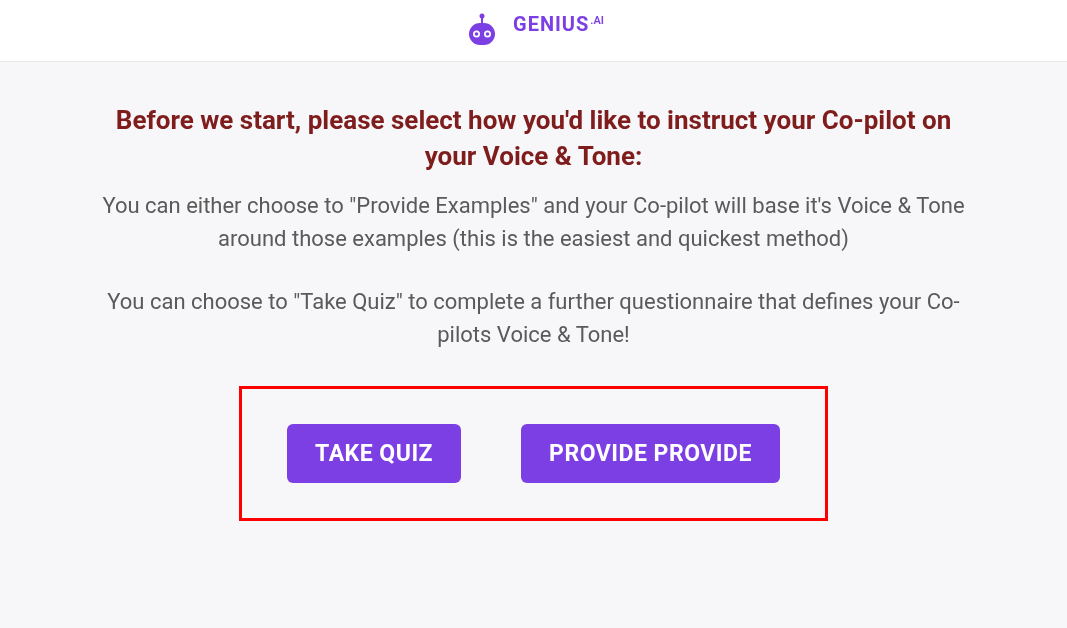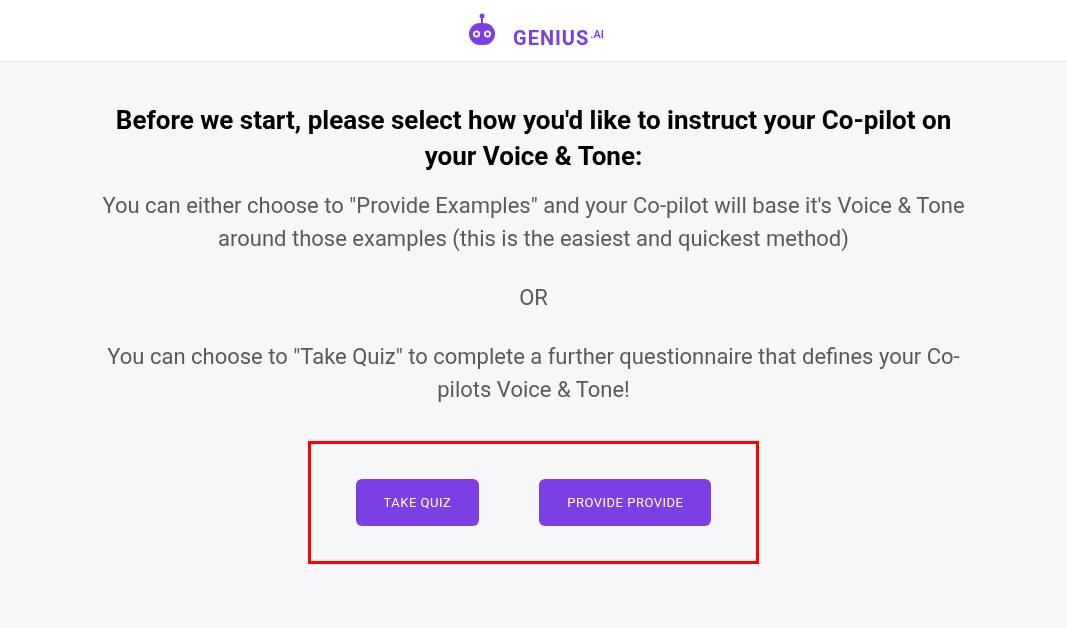--- a/index.html
+++ b/index.html
@@ -20,21 +20,21 @@
       background: #ffffff;
       height: 62px;
       display: flex;
       align-items: center;
       justify-content: center;
       border-bottom: 1px solid #e8e8e8;
     }
     
     .logo-wrapper {
       display: flex;
-      align-items: flex-end;
+      align-items: flex-start;
       gap: 12px;
     }
     
     .logo-icon {
       width: 38px;
       height: 38px;
       position: relative;
     }
     
     .logo-text {
@@ -53,21 +53,21 @@
     }
     
     .content {
       padding: 40px 90px 30px 90px;
       text-align: center;
     }
     
     .heading {
       font-size: 26px;
       font-weight: 700;
-      color: #000000;
+      color: #7f1d1d;
       line-height: 1.4;
       margin-bottom: 14px;
     }
     
     .description {
       font-size: 22px;
       color: #5a5a5a;
       line-height: 1.5;
       margin-bottom: 30px;
       text-align: center;
@@ -96,22 +96,22 @@
       display: flex;
       gap: 60px;
       justify-content: center;
     }
     
     .action-button {
       background: #7B3FE4;
       color: #ffffff;
       border: none;
       padding: 16px 28px;
-      font-size: 13px;
-      font-weight: 400;
+      font-size: 23px;
+      font-weight: 700;
       letter-spacing: 0.5px;
       border-radius: 6px;
       cursor: pointer;
       font-family: inherit;
     }
   </style>
 </head>
 <body>
 
 <div class="header">
@@ -129,21 +129,20 @@
     </span>
     <span>
       <span class="logo-text">GENIUS</span><span class="logo-text-ai">.AI</span>
     </span>
   </div>
 </div>
 
 <div class="content">
   <h1 class="heading">Before we start, please select how you'd like to instruct your Co-pilot on your Voice &amp; Tone:</h1>
   <p class="description">You can either choose to "Provide Examples" and your Co-pilot will base it's Voice &amp; Tone around those examples (this is the easiest and quickest method)</p>
-  <p class="or-separator">OR</p>
   <p class="description2">You can choose to "Take Quiz" to complete a further questionnaire that defines your Co-pilots Voice &amp; Tone!</p>
   
   <div class="button-container">
     <div class="button-row">
       <button class="action-button">TAKE QUIZ</button>
       <button class="action-button">PROVIDE PROVIDE</button>
     </div>
   </div>
 </div>
 

